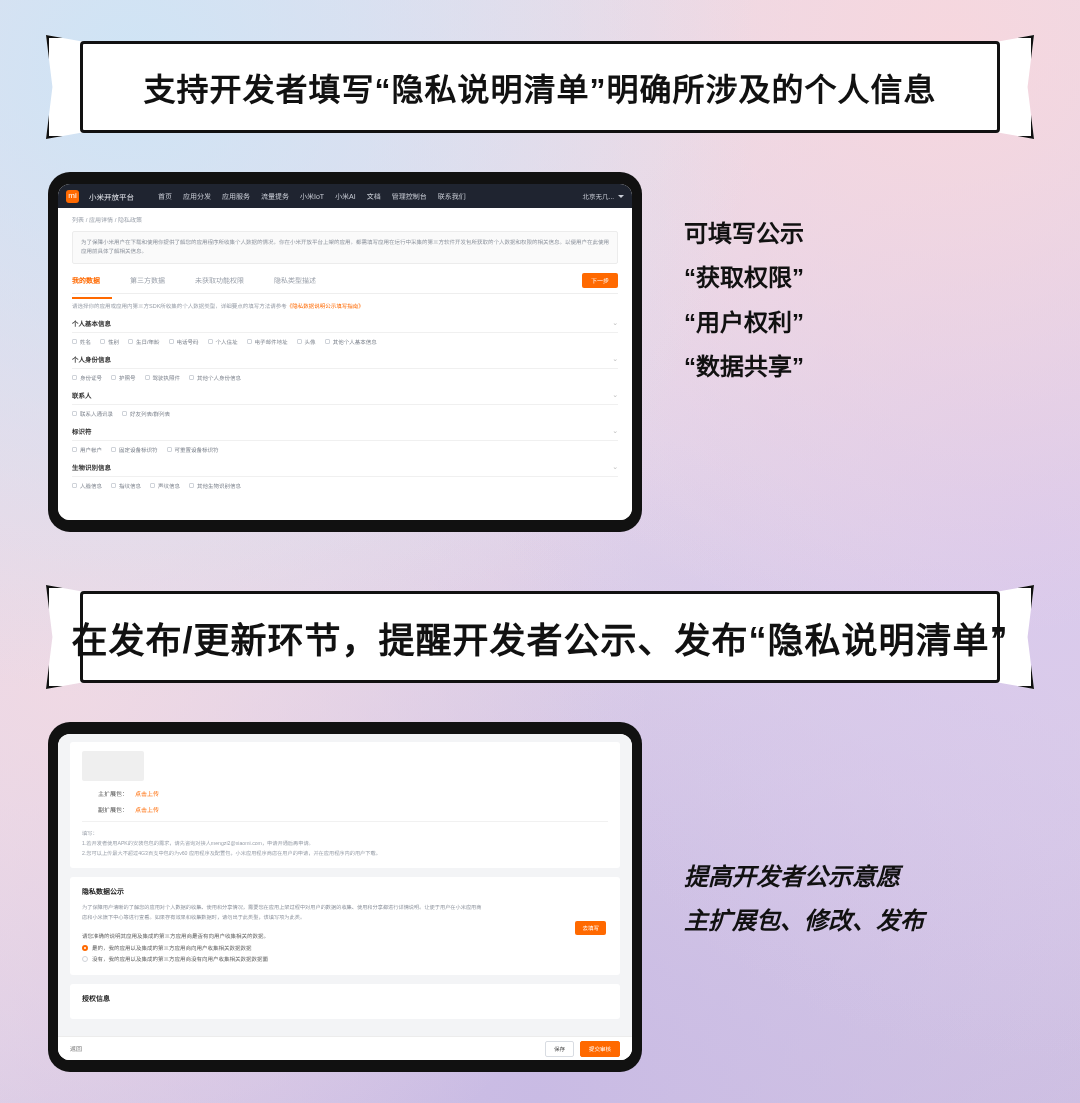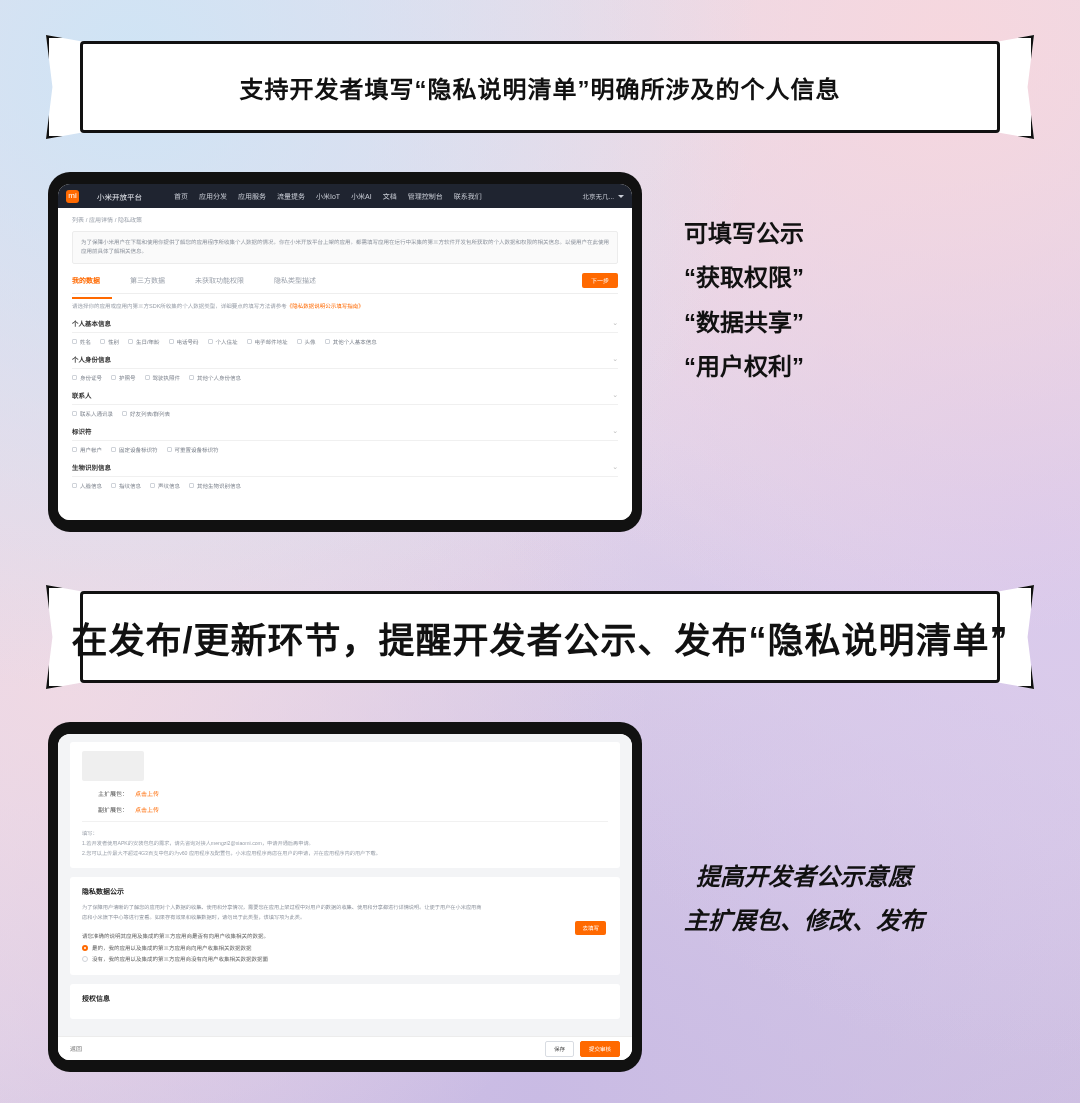--- a/index.html
+++ b/index.html
@@ -52,21 +52,21 @@
   .banner .tail.right {
     right: 0;
     clip-path: polygon(0 8%, 100% 0, 86% 50%, 100% 100%, 0 92%);
   }
   .banner .banner-text {
     position: absolute;
     inset: 0;
     display: flex;
     align-items: center;
     justify-content: center;
-    font-size: 24px;
+    font-size: 32px;
     font-weight: bold;
     color: #111;
     letter-spacing: 1px;
     z-index: 3;
     white-space: nowrap;
   }
   #banner-1 { top: 35px; }
   #banner-2 { top: 585px; }
   #banner-2 .banner-text { font-size: 36px; }
 
@@ -88,21 +88,21 @@
   #device-1 { left: 48px; top: 172px; width: 594px; height: 360px; }
   #device-2 { left: 48px; top: 722px; width: 594px; height: 350px; }
 
   
   .topbar {
     height: 24px;
     background: #1f2430;
     display: flex;
     align-items: center;
     padding: 0 8px;
-    gap: 18px;
+    gap: 10px;
   }
   .logo-mi {
     width: 13px; height: 13px;
     background: #ff6900;
     border-radius: 3px;
     display: flex; align-items: center; justify-content: center;
     color: #fff; font-size: 8px; line-height: 1;
   }
   .brand { color: #e8eaf0; font-size: 7.5px; white-space: nowrap; }
   .navlinks { display: flex; gap: 11px; margin-left: 14px; }
@@ -203,21 +203,21 @@
     align-items: center;
     padding: 0 12px;
     gap: 6px;
   }
   .fb-left { font-size: 6px; color: #777; }
   .fb-right { margin-left: auto; display: flex; gap: 6px; }
   .btn-sm { font-size: 5.5px; padding: 3px 8px; border: 1px solid #d8dce2; border-radius: 2px; color: #555; background: #fff; white-space: nowrap; }
   .btn-sm.primary { background: #ff6900; border-color: #ff6900; color: #fff; }
 
   
-  .notes-block { position: absolute; text-align: center; }
+  .notes-block { position: absolute; }
   #notes-1 { left: 684px; top: 212px; }
   #notes-2 { left: 684px; top: 855px; font-style: italic; }
   .notes-block li {
     list-style: none;
     font-size: 24px;
     color: #111;
     font-weight: bold;
     line-height: 1.85;
     white-space: nowrap;
   }
@@ -389,22 +389,22 @@
             <span>其他生物识别信息</span>
           </span>
       </div>
     </div>
   </div>
 </div>
 
 <ul class="notes-block" id="notes-1">
   <li>可填写公示</li>
   <li>“获取权限”</li>
+  <li>“用户权利”</li>
   <li>“数据共享”</li>
-  <li>“用户权利”</li>
 </ul>
 
 <div class="banner" id="banner-2">
   <div class="tail left"></div>
   <div class="tail right"></div>
   <div class="ribbon-body"></div>
   <div class="banner-text">在发布/更新环节，提醒开发者公示、发布“隐私说明清单”</div>
 </div>
 
 <div class="device" id="device-2">

